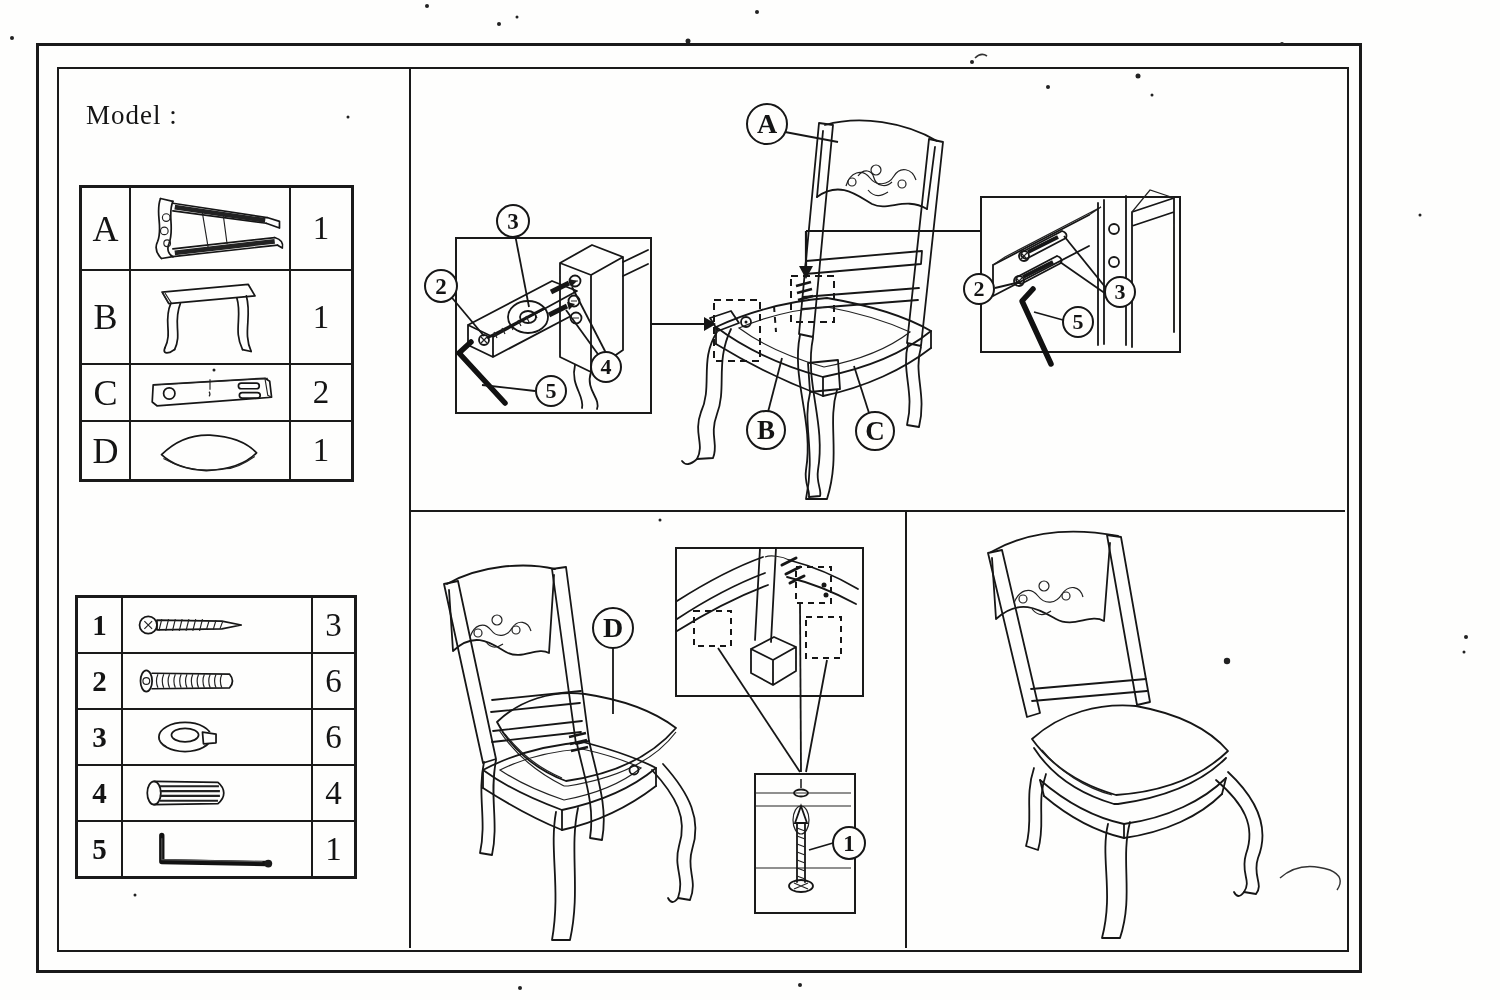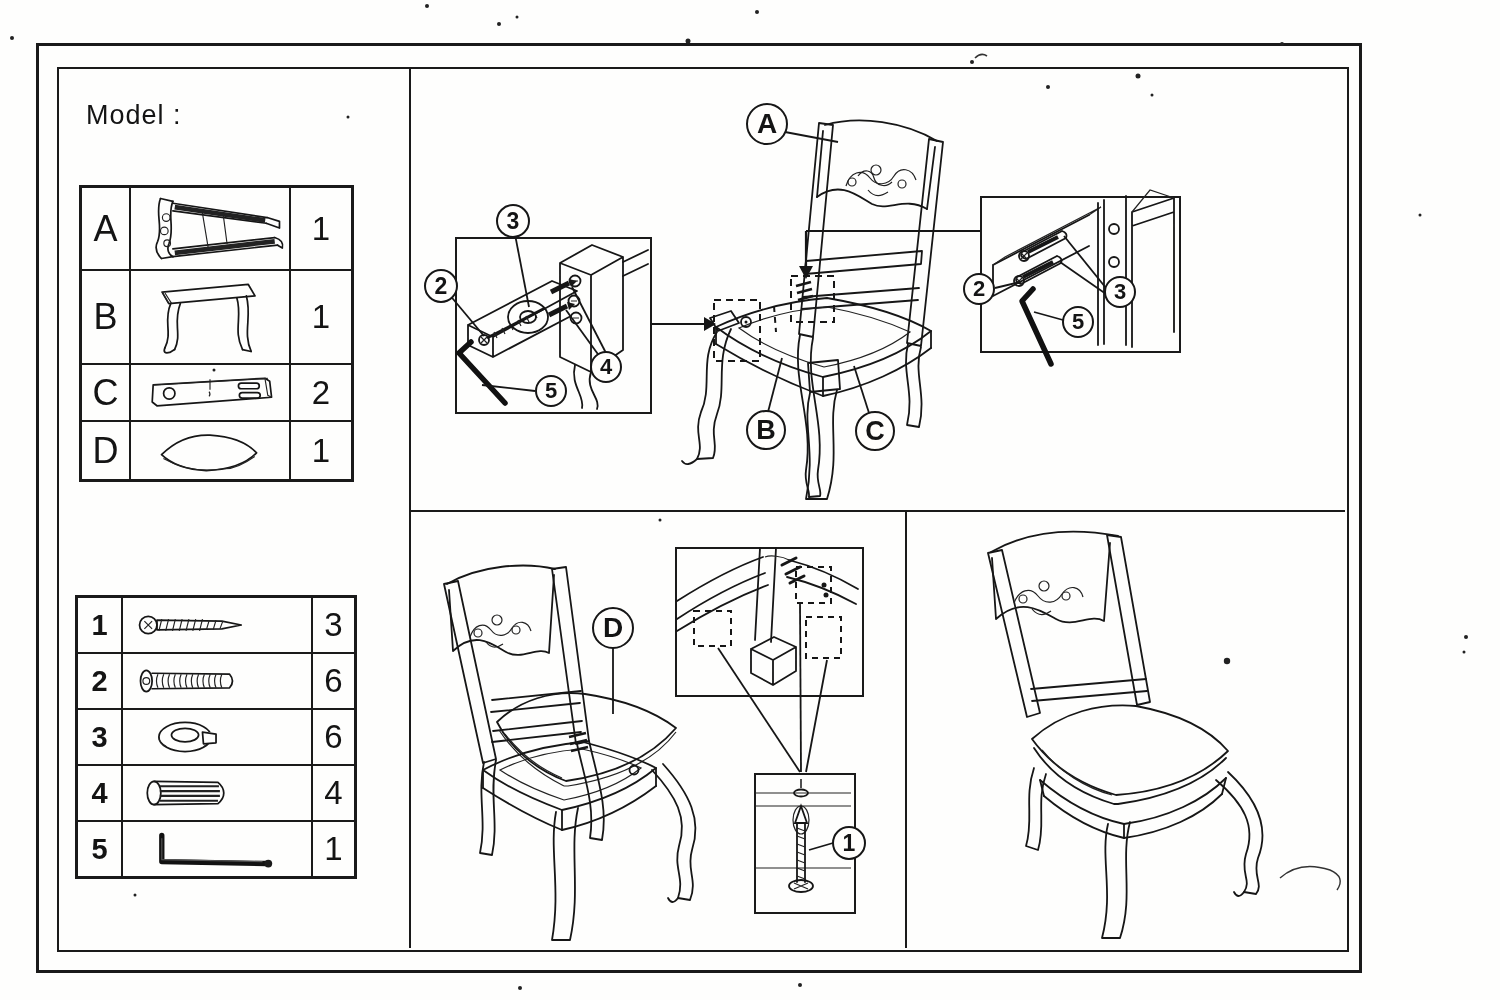--- a/index.html
+++ b/index.html
@@ -1,17 +1,17 @@
 <!DOCTYPE html>
 <html><head>
 <meta charset="utf-8">
 <style>
   html,body{margin:0;padding:0;background:#ffffff;}
   .page{position:relative;width:1500px;height:1000px;background:#fefefd;overflow:hidden;
-        font-family:Liberation Sans, sans-serif;color:#141414;}
+        font-family:Liberation Serif, serif;color:#141414;}
   .abs{position:absolute;}
   .outer-frame{left:36px;top:43px;width:1320px;height:924px;border:3px solid #1a1a1a;}
   .inner-frame{left:57px;top:67px;width:1288px;height:881px;border:2px solid #1a1a1a;}
   .divider{background:#1a1a1a;}
   .model-label{left:86px;top:100px;font-size:27px;letter-spacing:1px;}
   .tbl{display:grid;border:2px solid #1a1a1a;background:transparent;z-index:1;}
   .tbl .cell{border:1px solid #1a1a1a;display:flex;align-items:center;justify-content:center;}
   .parts-tbl{left:79px;top:185px;width:271px;height:293px;
              grid-template-columns:49px 160px 62px;grid-template-rows:83px 94px 57px 59px;}
   .hw-tbl{left:75px;top:595px;width:278px;height:280px;

